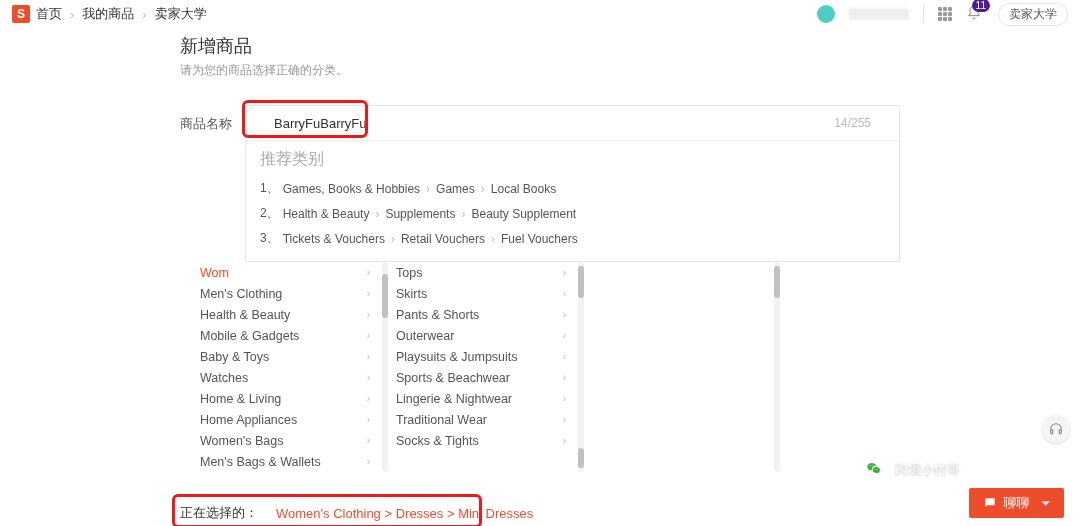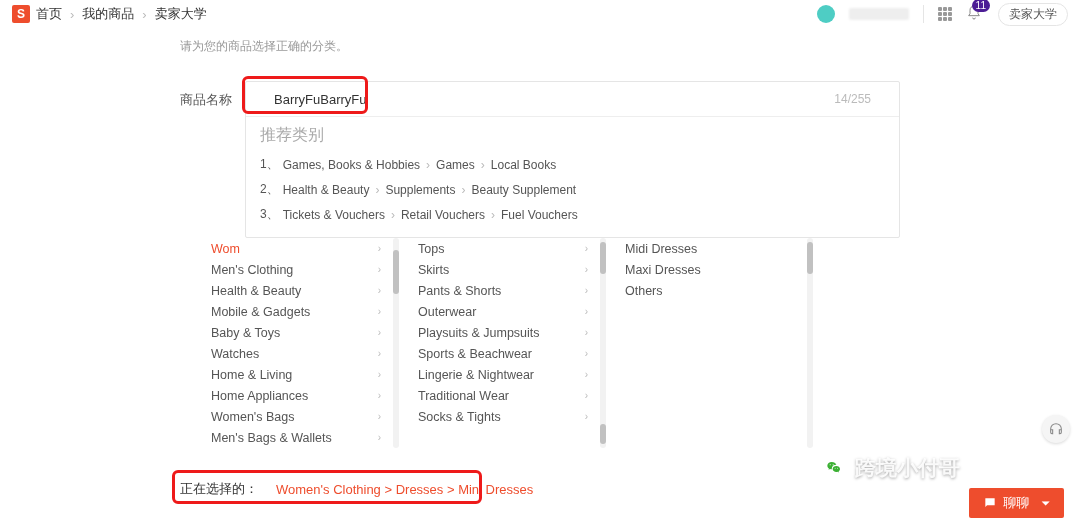--- a/index.html
+++ b/index.html
@@ -34,38 +34,38 @@
     .counter { color: #bbb; font-size: 12px; }
     .red-box { position: absolute; border: 3px solid #ee1a1a; border-radius: 6px; pointer-events: none; z-index: 5; }
     .red-box.input-box { left: -4px; top: -6px; width: 126px; height: 38px; }
     
     .suggest { border-top: 1px solid #eee; padding: 8px 14px 10px; }
     .suggest-title { color: #aaa; font-size: 16px; margin-bottom: 6px; }
     .suggest-item { font-size: 12px; color: #555; padding: 4px 0; display: flex; align-items: center; gap: 4px; }
     .suggest-item .sg-sep { color: #bbb; margin: 0 2px; }
     
     .cols-wrap { display: flex; margin-top: 0; padding: 0 4px 0 20px; }
-    .col { width: 188px; position: relative; margin-left: 11px; }
+    .col { width: 188px; position: relative; }
     .col-list { position: relative; }
     .col-item { display: flex; justify-content: space-between; align-items: center; padding: 4px 18px 4px 0; font-size: 12.5px; color: #555; height: 21px; cursor: pointer; }
     .col-item .chev { color: #bbb; font-size: 10px; }
     .scrollbar { position: absolute; right: 0; top: 0; width: 6px; height: 100%; background: #f2f2f2; border-radius: 3px; }
     .thumb { position: absolute; width: 6px; background: #c1c1c1; border-radius: 3px; }
     .col-gap { width: 8px; }
     .col1 .col-item:first-child { color: #ee4d2d; }
     
     .selected-row { display: flex; align-items: center; margin-top: 32px; font-size: 13px; position: relative; }
     .selected-label { color: #333; }
     .selected-path { color: #ee4d2d; margin-left: 18px; }
     .red-box.sel-box { left: -8px; top: -10px; width: 310px; height: 34px; }
     
     .chat-btn { position: absolute; bottom: 8px; right: 16px; background: #ee4d2d; color: #fff; padding: 6px 14px; border-radius: 2px; font-size: 13px; display: flex; align-items: center; gap: 6px; }
     .fab { position: absolute; right: 10px; top: 415px; width: 28px; height: 28px; border-radius: 50%; background: #f5f5f5; box-shadow: 0 1px 3px rgba(0,0,0,0.15); display: flex; align-items: center; justify-content: center; color: #888; font-size: 14px; }
     
-    .watermark { position: absolute; right: 120px; bottom: 44px; display: flex; align-items: center; gap: 8px; color: rgba(255,255,255,0.9); font-size: 21px; font-weight: 700; z-index: 20; text-shadow: 0 1px 3px rgba(0,0,0,0.35); }
+    .watermark { position: absolute; right: 120px; bottom: 44px; display: flex; align-items: center; gap: 8px; color: rgba(255,255,255,0.9); font-size: 13px; font-weight: 400; z-index: 20; text-shadow: 0 1px 3px rgba(0,0,0,0.35); }
     .wm-icon { width: 26px; height: 26px; border-radius: 50%; background: rgba(255,255,255,0.8); display: flex; align-items: center; justify-content: center; }
     .wm-icon svg { width: 16px; height: 16px; fill: #3cb034; }
   </style>
 </head>
 <body>
 
 <div class="header">
   <div class="header-left">
     <div class="logo">S</div>
     <div class="breadcrumb">
@@ -97,20 +97,21 @@
           <path d="M10 19a2 2 0 004 0"></path>
         </svg>
       <span class="badge">11</span>
     </span>
     <span class="seller-btn">卖家大学</span>
   </div>
 </div>
 
 <div class="main">
   <div class="title-row">
+    <div class="page-title">新增商品</div>
     <div class="subtitle">请为您的商品选择正确的分类。</div>
   </div>
 
   <div class="name-row">
     <div class="field-label">商品名称</div>
     <div class="name-box">
       <div class="input-wrap">
         <div class="red-box input-box"></div>
         <input type="text" value="BarryFuBarryFu" style="">
         <span class="counter">14/255</span>
@@ -233,31 +234,20 @@
             <span class="chev">›</span>
           </div>
         </div>
       <div class="scrollbar">
           <div class="thumb" style="top:4px;height:32px"></div>
           <div class="thumb" style="bottom:4px;height:20px"></div>
         </div>
     </div>
     <div class="col-gap"></div>
     <div class="col col3">
-      <div class="col-list" id="col3-list">
-          <div class="col-item">
-            <span>Midi Dresses</span>
-          </div>
-          <div class="col-item">
-            <span>Maxi Dresses</span>
-          </div>
-          <div class="col-item">
-            <span>Others</span>
-          </div>
-        </div>
       <div class="scrollbar">
           <div class="thumb" style="top:4px;height:32px"></div>
         </div>
     </div>
   </div>
 
   <div class="selected-row">
     <div class="red-box sel-box"></div>
     <span class="selected-label">正在选择的：</span>
     <span class="selected-path">Women's Clothing &gt; Dresses &gt; Mini Dresses</span>

